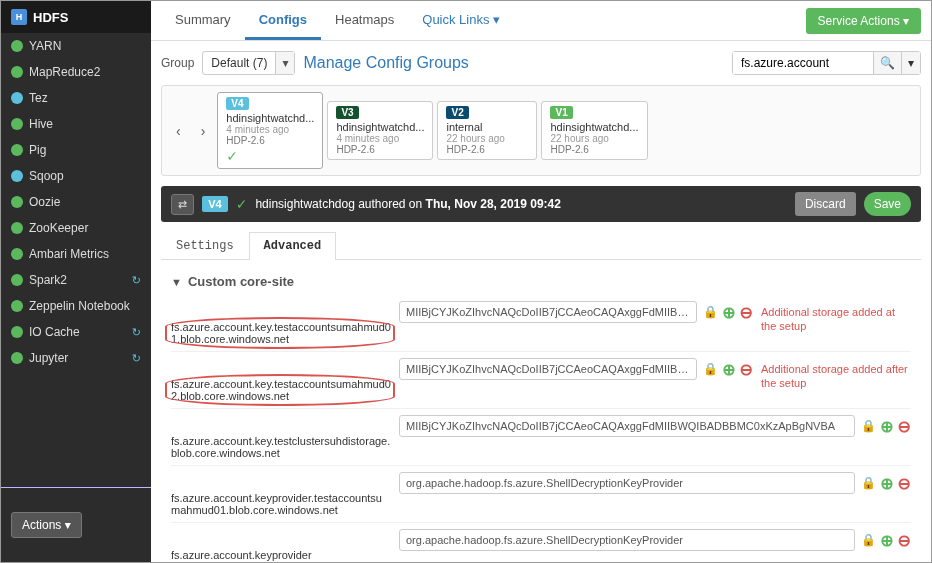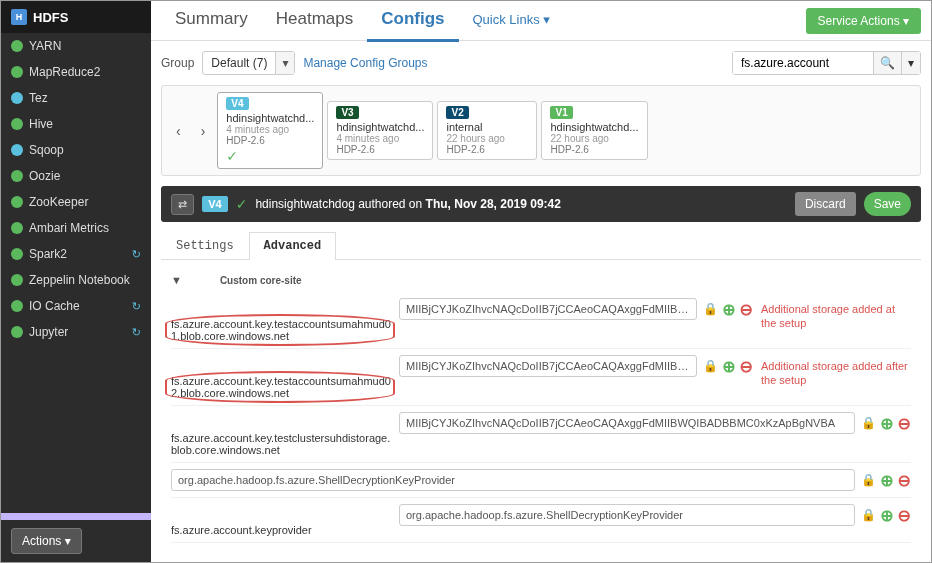--- a/index.html
+++ b/index.html
@@ -10,44 +10,44 @@
     
     .sidebar { width: 150px; background: #2c2c2c; color: #fff; display: flex; flex-direction: column; flex-shrink: 0; }
     .sidebar-header { background: #1a1a1a; padding: 8px 10px; font-weight: bold; font-size: 13px; display: flex; align-items: center; gap: 6px; }
     .sidebar-header .hdfs-icon { width: 16px; height: 16px; background: #4a90d9; border-radius: 2px; display: inline-block; font-size: 9px; color: #fff; display: flex; align-items: center; justify-content: center; }
     .sidebar-item { padding: 6px 10px; display: flex; align-items: center; gap: 6px; cursor: pointer; color: #ddd; font-size: 12px; }
     .status-dot { width: 12px; height: 12px; border-radius: 50%; flex-shrink: 0; }
     .status-green { background: #5cb85c; }
     .status-blue { background: #5bc0de; }
     .sidebar-item-text { flex: 1; }
     .refresh-icon { color: #5bc0de; font-size: 11px; cursor: pointer; }
-    .sidebar-actions { margin-top: auto; padding: 8px 10px; border-top: 7px solid #c4b5fd; }
+    .sidebar-actions { margin-top: auto; padding: 24px 10px; border-top: 1px solid #c4b5fd; }
     .actions-btn { background: #555; color: #fff; border: 1px solid #777; padding: 5px 10px; cursor: pointer; font-size: 12px; border-radius: 3px; display: flex; align-items: center; gap: 4px; }
 
     
     .main-content { flex: 1; display: flex; flex-direction: column; background: #fff; overflow: hidden; }
 
     
     .top-nav { display: flex; align-items: center; padding: 0 10px; background: #fff; border-bottom: 1px solid #ddd; height: 40px; gap: 0; }
-    .top-nav-item { padding: 10px 14px; cursor: pointer; color: #555; font-size: 17px; border-bottom: 3px solid transparent; }
+    .top-nav-item { padding: 10px 14px; cursor: pointer; color: #555; font-size: 13px; border-bottom: 3px solid transparent; }
     .top-nav-item.active { border-bottom: 3px solid #337ab7; color: #337ab7; font-weight: bold; }
     .top-nav-right { margin-left: auto; }
     .service-actions-btn { background: #5cb85c; color: #fff; border: none; padding: 6px 12px; cursor: pointer; font-size: 12px; border-radius: 3px; display: flex; align-items: center; gap: 4px; }
     .quick-links { color: #337ab7; cursor: pointer; font-size: 13px; display: flex; align-items: center; gap: 2px; }
 
     
     .config-area { flex: 1; overflow-y: auto; padding: 10px; }
 
     
     .group-row { display: flex; align-items: center; gap: 8px; margin-bottom: 10px; }
     .group-label { color: #555; font-size: 12px; }
     .group-select { display: flex; align-items: center; border: 1px solid #ccc; border-radius: 3px; background: #fff; }
     .group-select-btn { padding: 4px 8px; font-size: 12px; color: #333; }
     .group-select-arrow { padding: 4px 6px; border-left: 1px solid #ccc; background: #f5f5f5; cursor: pointer; color: #555; }
-    .manage-link { color: #337ab7; cursor: pointer; font-size: 12px; text-decoration: none; }
+    .manage-link { color: #337ab7; cursor: pointer; font-size: 16px; text-decoration: none; }
     .search-box { margin-left: auto; display: flex; align-items: center; border: 1px solid #ccc; border-radius: 3px; }
     .search-input { border: none; outline: none; padding: 4px 8px; font-size: 12px; width: 140px; }
     .search-btn { padding: 4px 6px; border-left: 1px solid #ccc; background: #f5f5f5; cursor: pointer; }
     .search-dropdown { padding: 4px 6px; border-left: 1px solid #ccc; background: #f5f5f5; cursor: pointer; }
 
     
     .version-history { display: flex; align-items: center; gap: 4px; margin-bottom: 10px; border: 1px solid #ddd; padding: 6px; border-radius: 3px; background: #fafafa; }
     .nav-arrow { padding: 4px 8px; cursor: pointer; color: #555; font-size: 14px; }
     .version-card { border: 1px solid #ccc; border-radius: 3px; padding: 4px 8px; background: #fff; font-size: 11px; min-width: 100px; cursor: pointer; }
     .version-card.active { border-color: #aaa; background: #fff; }
@@ -71,21 +71,21 @@
     .save-btn { background: #5cb85c; color: #fff; border: none; padding: 5px 10px; cursor: pointer; font-size: 12px; border-radius: 12px; }
 
     
     .sub-tabs { display: flex; border-bottom: 1px solid #ddd; margin-bottom: 8px; font-family: Liberation Mono, monospace; }
     .sub-tab { padding: 6px 14px; cursor: pointer; font-size: 12px; color: #555; border: 1px solid transparent; border-bottom: none; }
     .sub-tab.active { background: #fff; border-color: #ddd; border-bottom-color: #fff; color: #333; font-weight: bold; margin-bottom: -1px; }
 
     
     .section-header { display: flex; align-items: center; gap: 6px; padding: 6px 0; color: #555; font-size: 12px; font-weight: bold; cursor: pointer; }
     .section-arrow { color: #555; font-size: 11px; }
-    .section-title { font-size: 10px; margin-left: 32px; }
+    .section-title { font-size: 13px; }
 
     
     .config-row { display: flex; align-items: flex-start; gap: 8px; padding: 6px 0; border-bottom: 1px solid #f0f0f0; }
     .config-key { width: 220px; font-size: 11px; color: #333; padding-top: 20px; flex-shrink: 0; word-break: break-all; }
     .config-value-wrap { flex: 1; display: flex; align-items: center; gap: 6px; }
     .config-value-input { flex: 1; border: 1px solid #ccc; border-radius: 3px; padding: 4px 6px; font-size: 11px; color: #555; background: #fff; white-space: nowrap; overflow: hidden; text-overflow: ellipsis; }
     .config-actions { display: flex; align-items: center; gap: 4px; flex-shrink: 0; }
     .lock-icon { color: #aaa; font-size: 12px; cursor: pointer; }
     .plus-icon { color: #5cb85c; font-size: 16px; cursor: pointer; font-weight: bold; }
     .minus-icon { color: #d9534f; font-size: 16px; cursor: pointer; font-weight: bold; }
@@ -118,20 +118,24 @@
     </div>
     <div class="sidebar-item">
       <span class="status-dot status-blue"></span>
       <span class="sidebar-item-text">Tez</span>
     </div>
     <div class="sidebar-item">
       <span class="status-dot status-green"></span>
       <span class="sidebar-item-text">Hive</span>
     </div>
     <div class="sidebar-item">
+      <span class="status-dot status-green"></span>
+      <span class="sidebar-item-text">Pig</span>
+    </div>
+    <div class="sidebar-item">
       <span class="status-dot" style="background:#5bc0de;"></span>
       <span class="sidebar-item-text">Sqoop</span>
     </div>
     <div class="sidebar-item">
       <span class="status-dot status-green"></span>
       <span class="sidebar-item-text">Oozie</span>
     </div>
     <div class="sidebar-item">
       <span class="status-dot status-green"></span>
       <span class="sidebar-item-text">ZooKeeper</span>
@@ -164,22 +168,22 @@
       <button class="actions-btn">
         <span>Actions ▾</span>
       </button>
     </div>
   </div>
 
   <div class="main-content">
 
     <div class="top-nav">
       <span class="top-nav-item">Summary</span>
+      <span class="top-nav-item active">Configs</span>
       <span class="top-nav-item">Heatmaps</span>
-      <span class="top-nav-item active">Configs</span>
       <span class="top-nav-item quick-links">Quick Links ▾</span>
       <div class="top-nav-right">
         <button class="service-actions-btn">
           <span>Service Actions ▾</span>
         </button>
       </div>
     </div>
 
     <div class="config-area">
 
@@ -287,20 +291,21 @@
             <input class="config-value-input" type="text" value="MIIBjCYJKoZIhvcNAQcDoIIB7jCCAeoCAQAxggFdMIIBWQIBADBBMC0xKzApBgNVBA" style="">
             <div class="config-actions">
               <span class="lock-icon">🔒</span>
               <span class="plus-icon">⊕</span>
               <span class="minus-icon">⊖</span>
             </div>
           </div>
         </div>
 
         <div class="config-row">
+          <div class="config-key">fs.azure.account.keyprovider.testaccountsumahmud01.blob.core.windows.net</div>
           <div class="config-value-wrap">
             <input class="config-value-input" type="text" value="org.apache.hadoop.fs.azure.ShellDecryptionKeyProvider" style="">
             <div class="config-actions">
               <span class="lock-icon">🔒</span>
               <span class="plus-icon">⊕</span>
               <span class="minus-icon">⊖</span>
             </div>
           </div>
         </div>
 

